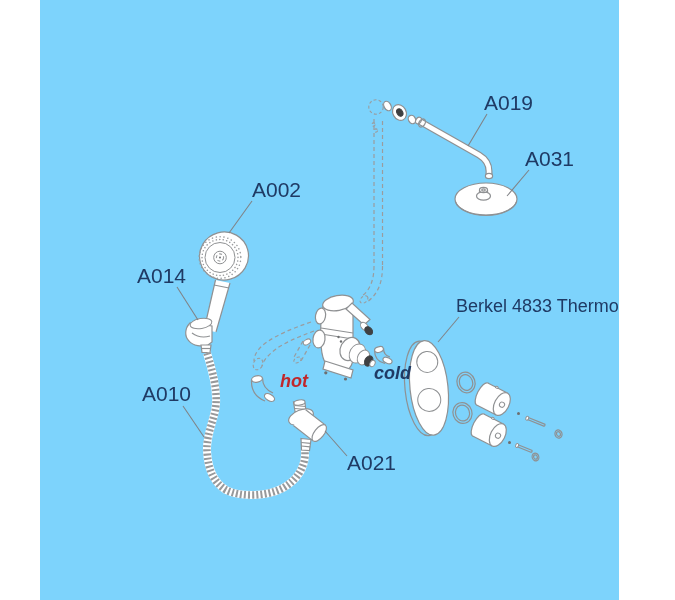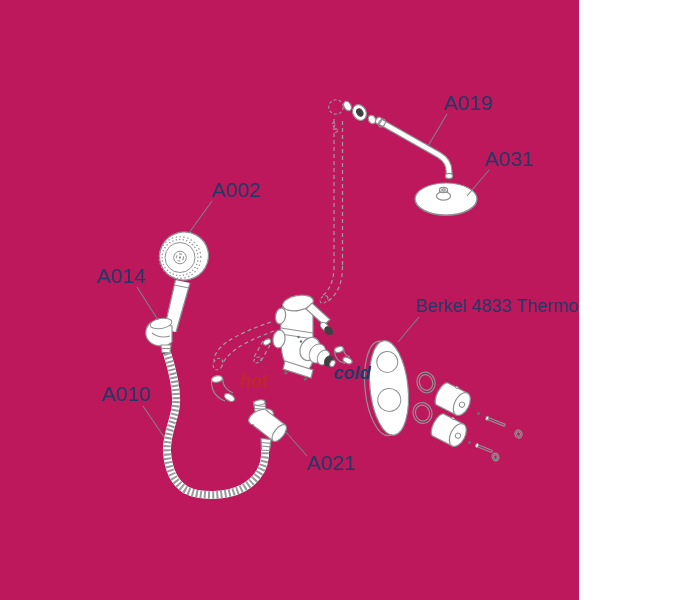--- a/index.html
+++ b/index.html
@@ -1,17 +1,17 @@
 <!DOCTYPE html>
 <html><head>
 <meta charset="utf-8">
 <style>
   html,body{margin:0;padding:0;background:#ffffff;}
-  #canvas{position:relative;width:579px;height:600px;background:#be185d;overflow:hidden;
-          font-family:"Liberation Sans",sans-serif;}
+  #canvas{position:relative;width:579px;height:600px;background:#7dd3fc;overflow:hidden;
+          font-family:"Liberation Sans",sans-serif;margin-left:40px;}
   svg{position:absolute;left:0;top:0;}
   .ln  {fill:none;stroke:#8f9193;stroke-width:1.2;}
   .fw  {fill:#ffffff;stroke:#8f9193;stroke-width:1.2;}
   .fwt {fill:#ffffff;stroke:#8f9193;stroke-width:1;}
   .dsh {fill:none;stroke:#9a9c9e;stroke-width:1.2;stroke-dasharray:4 3;}
   .dshe{fill:none;stroke:#9a9c9e;stroke-width:1.1;stroke-dasharray:3 2.2;}
   .ldr {fill:none;stroke:#808285;stroke-width:1.05;}
   .dark{fill:#3f4042;stroke:#3f4042;stroke-width:1;}
   .dot {fill:#6d6f71;stroke:none;}
   .dots{fill:none;stroke:#9a9c9e;stroke-width:1.5;stroke-linecap:round;}

